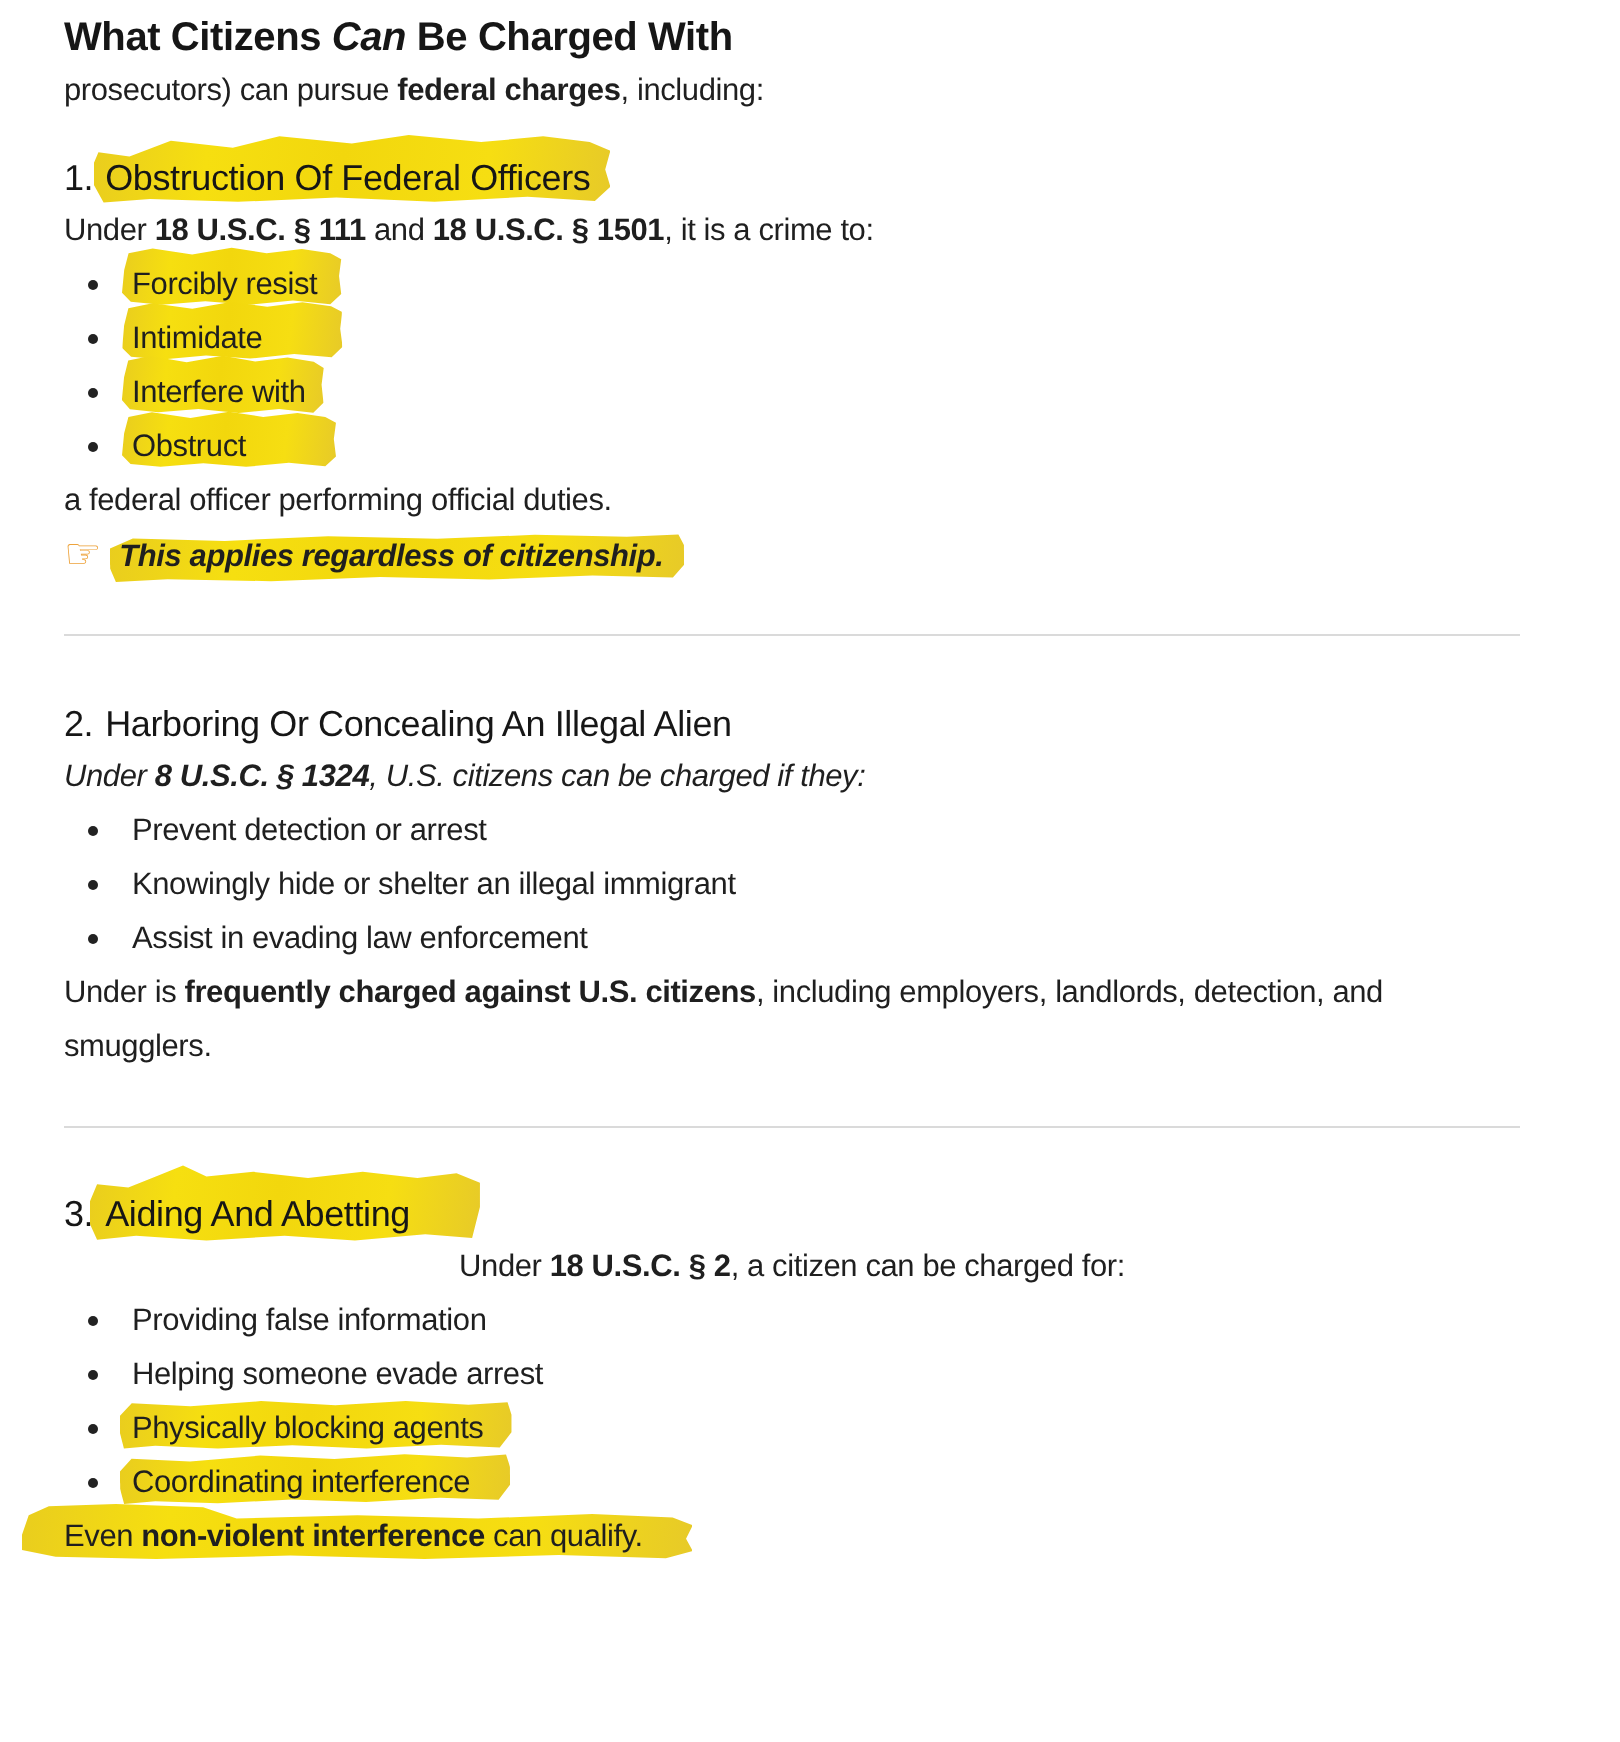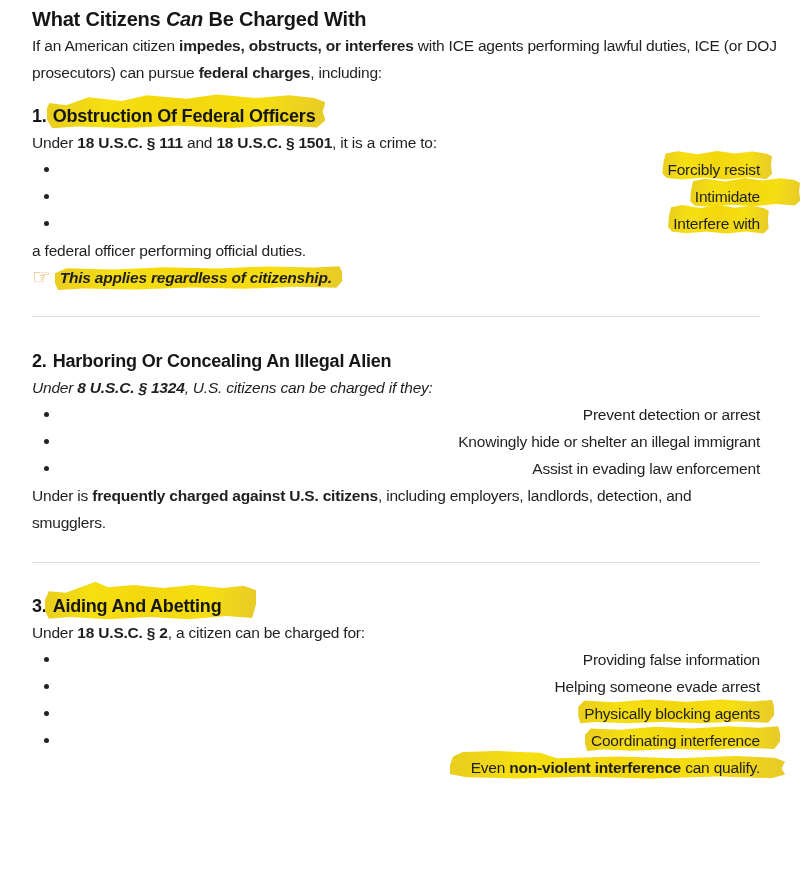--- a/index.html
+++ b/index.html
@@ -11,32 +11,32 @@
   }
   .page { box-sizing:border-box; width:804px; padding:0 44px 14px 32px; }
 
   h1 {
     margin:6px 0 0; font-size:20px; line-height:26px; font-weight:700;
     color:#161616; letter-spacing:-0.2px; white-space:nowrap;
   }
   h1 em { font-style:italic; }
 
   h2 {
-    font-size:18px; line-height:26px; font-weight:700; color:#161616;
+    font-size:18px; line-height:26px; font-weight:400; color:#161616;
     margin:0; letter-spacing:-0.2px; white-space:nowrap;
   }
   .hnum { margin-right:6px; }
 
   p.body {
     margin:0; font-size:15.5px; line-height:27px; letter-spacing:-0.2px;
   }
   p.body .line { display:block; white-space:nowrap; }
   .b { font-weight:700; }
 
-  ul.blist { list-style:none; margin:0; padding:0;text-align:right; }
+  ul.blist { list-style:none; margin:0; padding:0; }
   ul.blist li {
     position:relative; padding-left:34px;
     font-size:15.5px; line-height:27px; letter-spacing:-0.2px; white-space:nowrap;
   }
   ul.blist li::before {
     content:""; position:absolute; left:12px; top:11px;
     width:5px; height:5px; border-radius:50%; background:#222;
   }
 
   hr.rule { border:none; border-top:1px solid #dadada; margin:25px 0 0; }
@@ -47,23 +47,23 @@
   .h-s1         { margin-top:17px; }
   .law-s1       { margin-top:9px; }
   .ul-s1        { margin-top:2px; }
   .tail-s1      { margin-top:8px; }
   .note-s1      { margin-top:14px;font-style:italic; }
   .h-s2         { margin-top:31px; }
   .law-s2       { margin-top:6px;font-style:italic; }
   .ul-s2        { margin-top:3px; }
   .tail-s2      { margin-top:8px; }
   .h-s3         { margin-top:30px; }
-  .law-s3       { margin-top:7px; }
+  .law-s3       { margin-top:7px;text-align:center; }
   .ul-s3        { margin-top:4px; }
-  .tail-s3      { margin-top:7px; white-space:nowrap;text-align:right; }
+  .tail-s3      { margin-top:7px; white-space:nowrap; }
 
   
   .hl { position:relative; z-index:0; white-space:nowrap; }
   .hl::before {
     content:""; position:absolute; z-index:-1;
     background:linear-gradient(97deg,#e9cd1e 0%,#f6df10 22%,#f2d70d 48%,#f6de12 76%,#e7ca28 100%);
   }
 
   
   .hl-h1::before {
@@ -107,33 +107,33 @@
   }
 </style>
 </head>
 <body>
 
 <div class="page">
 
   <h1><span>What Citizens </span><em>Can</em><span> Be Charged With</span></h1>
 
   <p class="body intro">
-    <span class="line"><span>If an American citizen </span><span class="b">impedes, obstructs, or interferes</span><span> with ICE agents performing lawful duties, ICE (or DOJ</span></span>
     <span class="line"><span>prosecutors) can pursue </span><span class="b">federal charges</span><span>, including:</span></span>
   </p>
 
   <section>
     <h2 class="h-s1"><span class="hnum">1.</span><span class="hl hl-h1"><span>Obstruction Of Federal Officers</span></span></h2>
 
     <p class="body law-s1"><span>Under </span><span class="b">18 U.S.C. § 111</span><span> and </span><span class="b">18 U.S.C. § 1501</span><span>, it is a crime to:</span></p>
 
     <ul class="blist ul-s1">
       <li><span class="hl hl-b"><span>Forcibly resist</span></span></li>
       <li><span class="hl hl-b hl-b2"><span>Intimidate</span></span></li>
       <li><span class="hl hl-b hl-b3"><span>Interfere with</span></span></li>
+      <li><span class="hl hl-b hl-b4"><span>Obstruct</span></span></li>
     </ul>
 
     <p class="body tail-s1">a federal officer performing official duties.</p>
 
     <p class="body note-s1"><span class="note-icon">☞</span><span class="hl hl-note b"><span>This applies regardless of citizenship.</span></span></p>
   </section>
 
   <hr class="rule">
 
   <section>

